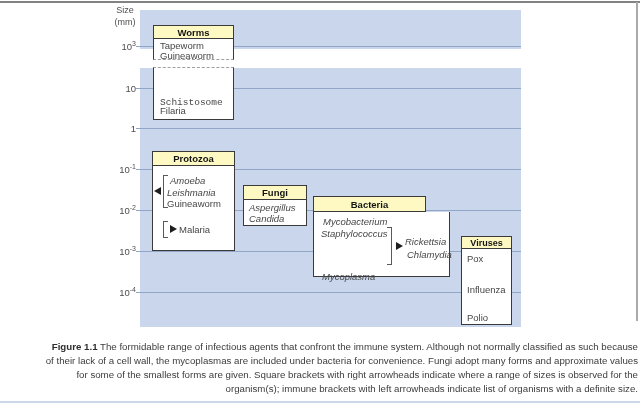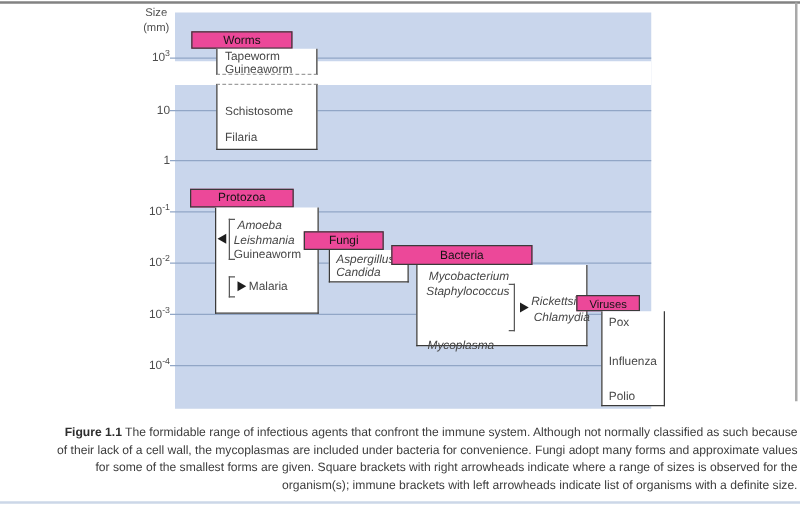--- a/index.html
+++ b/index.html
@@ -16,23 +16,23 @@
   .axis-title { position:absolute; left:106px; top:5px; width:38px; text-align:center;
                 font-size:9px; line-height:11.5px; color:#4d4d4d; }
   .tick { position:absolute; left:96px; width:40px; text-align:right;
           font-size:9.5px; color:#4d4d4d; }
   .tick sup { font-size:7px; }
 
   .plot { position:absolute; left:140px; top:10px; width:381px; height:317px; background:#c9d6ec; }
   .break-band { position:absolute; left:140px; top:49px; width:381px; height:19px; background:#ffffff; }
   .gridline { position:absolute; left:136px; width:385px; height:1px; background:#91a6c6; }
 
-  .box-hdr { position:absolute; background:#ec4899; border:1px solid #3a3a3a;
-             font-weight:normal; font-size:9.5px; color:#141414; text-align:center; }
-  .box-body { position:absolute; background:#ffffff; border:1px solid #3a3a3a; border-top:none;margin-left:20px; }
+  .box-hdr { position:absolute; background:#fef9c3; border:1px solid #3a3a3a;
+             font-weight:bold; font-size:9.5px; color:#141414; text-align:center; }
+  .box-body { position:absolute; background:#ffffff; border:1px solid #3a3a3a; border-top:none; }
   .dashed-top { border-top:1px dashed #9f9f9f !important; }
   .no-lr-bottom { border-top:none; border-bottom:1px dashed #9f9f9f;
                   border-left:1px solid #3a3a3a; border-right:1px solid #3a3a3a; }
 
   .org { position:absolute; font-size:9.5px; color:#474747; white-space:nowrap; line-height:11px; }
   .it  { font-style:italic; }
 
   .bracket-right { position:absolute; width:5px;
                    border-left:1px solid #5a5a5a; border-top:1px solid #5a5a5a; border-bottom:1px solid #5a5a5a; }
   .bracket-left  { position:absolute; width:5px;
@@ -81,21 +81,21 @@
   <div class="tick" style="top:204px;"><span>10</span><sup>-2</sup></div>
   <div class="tick" style="top:245px;"><span>10</span><sup>-3</sup></div>
   <div class="tick" style="top:286px;"><span>10</span><sup>-4</sup></div>
 
   <div class="box-hdr" style="left:153px; top:25px; width:81px; height:14px; line-height:13px;">Worms</div>
   <div class="box-body no-lr-bottom" style="left:153px; top:39px; width:81px; height:21px;">
     <div class="org" style="left:6px; top:1px;">Tapeworm</div>
     <div class="org" style="left:6px; top:11px;">Guineaworm</div>
   </div>
   <div class="box-body dashed-top" style="left:153px; top:67px; width:81px; height:53px; border-top:1px dashed #9f9f9f;">
-    <div class="org" style="left:6px; top:16px;">Schistosome</div>
+    <div class="org" style="left:6px; top:29px;font-family:Liberation Mono, monospace;">Schistosome</div>
     <div class="org" style="left:6px; top:37px;">Filaria</div>
   </div>
 
   <div class="box-hdr" style="left:152px; top:151px; width:83px; height:15px; line-height:14px;">Protozoa</div>
   <div class="box-body" style="left:152px; top:166px; width:83px; height:85px;">
     <div class="bracket-right" style="left:10px; top:9px; height:33px;"></div>
     <div class="arr-left" style="left:1px; top:21px;"></div>
     <div class="org it" style="left:17px; top:9px;">Amoeba</div>
     <div class="org it" style="left:14px; top:20.5px;">Leishmania</div>
     <div class="org" style="left:14px; top:32px;">Guineaworm</div>

